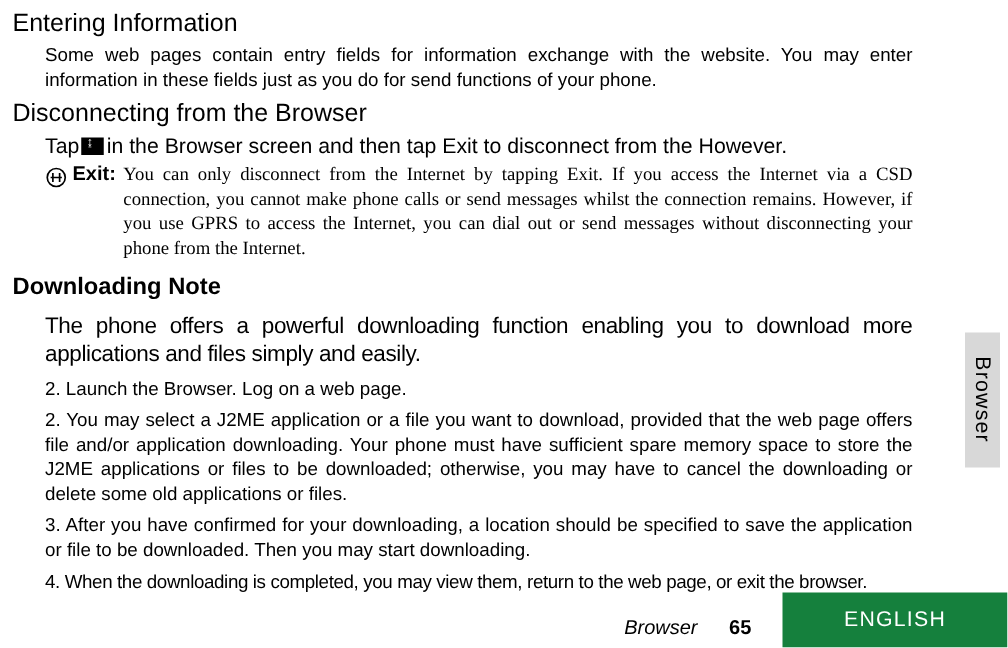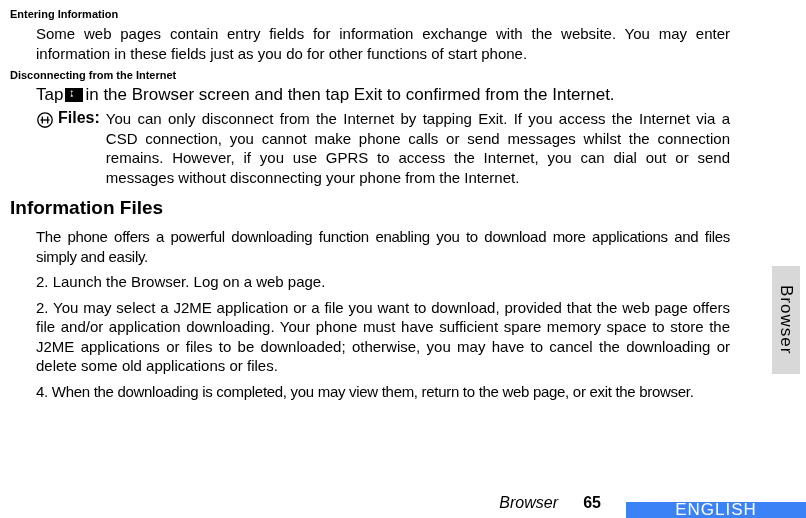--- a/index.html
+++ b/index.html
@@ -12,22 +12,22 @@
       height: 518px;
       font-family: Arial, Helvetica, sans-serif;
       background: #fff;
       position: relative;
       padding: 6px 28px 0 10px;
     }
     .content {
       width: 720px;
     }
     .subsection-title {
-      font-size: 11px;
-      font-weight: bold;
+      font-size: 20px;
+      font-weight: normal;
       margin-bottom: 4px;
       margin-top: 2px;
     }
     .body-text {
       font-size: 15px;
       line-height: 1.3;
       margin-left: 26px;
       margin-bottom: 6px;
       text-align: justify;
     }
@@ -72,29 +72,30 @@
       font-size: 16px;
       margin-left: 4px;
       margin-right: 6px;
       flex-shrink: 0;
     }
     .note-text {
       font-size: 15px;
       line-height: 1.3;
       text-align: justify;
       flex: 1;
+      font-family: Liberation Serif, serif;
     }
     .section-title {
       font-size: 19px;
       font-weight: bold;
       margin-top: 6px;
       margin-bottom: 8px;
     }
     .condensed {
-      font-size: 15px;
+      font-size: 18px;
       letter-spacing: -0.3px;
     }
     .list-item {
       font-size: 15px;
       line-height: 1.3;
       margin-left: 26px;
       margin-bottom: 6px;
       text-align: justify;
     }
     .side-tab {
@@ -133,58 +134,59 @@
       right: 205px;
       bottom: 6px;
       font-size: 16px;
       font-weight: bold;
     }
     .footer-lang {
       position: absolute;
       right: 0;
       bottom: 0;
       width: 180px;
-      height: 16px;
-      background: #3b82f6;
+      height: 44px;
+      background: #15803d;
       color: #fff;
       font-size: 17px;
       display: flex;
       align-items: center;
       justify-content: center;
       letter-spacing: 1px;
     }
   </style>
 </head>
 <body>
 
 <div class="content">
   <div class="subsection-title">Entering Information</div>
-  <div class="body-text">Some web pages contain entry fields for information exchange with the website. You may enter information in these fields just as you do for other functions of start phone.</div>
+  <div class="body-text">Some web pages contain entry fields for information exchange with the website. You may enter information in these fields just as you do for send functions of your phone.</div>
 
-  <div class="subsection-title">Disconnecting from the Internet</div>
+  <div class="subsection-title">Disconnecting from the Browser</div>
   <div class="tap-line">
     <span>Tap </span>
     <span class="exit-icon"></span>
-    <span> in the Browser screen and then tap Exit to confirmed from the Internet.</span>
+    <span> in the Browser screen and then tap Exit to disconnect from the However.</span>
   </div>
   <div class="note-wrapper">
     <svg class="note-icon" viewBox="0 0 20 20">
       <circle cx="10" cy="10" r="8" fill="none" stroke="#000" stroke-width="1.5"></circle>
       <line x1="7" y1="6" x2="7" y2="14" stroke="#000" stroke-width="1.5"></line>
       <line x1="13" y1="6" x2="13" y2="14" stroke="#000" stroke-width="1.5"></line>
       <line x1="5" y1="10" x2="15" y2="10" stroke="#000" stroke-width="1.5"></line>
     </svg>
-    <span class="note-label">Files:</span>
+    <span class="note-label">Exit:</span>
     <span class="note-text">You can only disconnect from the Internet by tapping Exit. If you access the Internet via a CSD connection, you cannot make phone calls or send messages whilst the connection remains. However, if you use GPRS to access the Internet, you can dial out or send messages without disconnecting your phone from the Internet.</span>
   </div>
 
-  <div class="section-title">Information Files</div>
+  <div class="section-title">Downloading Note</div>
   <div class="body-text condensed">The phone offers a powerful downloading function enabling you to download more applications and files simply and easily.</div>
   <div class="list-item">2. Launch the Browser. Log on a web page.</div>
   <div class="list-item">2. You may select a J2ME application or a file you want to download, provided that the web page offers file and/or application downloading. Your phone must have sufficient spare memory space to store the J2ME applications or files to be downloaded; otherwise, you may have to cancel the downloading or delete some old applications or files.</div>
+  <div class="list-item">3. After you have confirmed for your downloading, a location should be specified to save the application or file to be downloaded. Then you may start downloading.</div>
   <div class="list-item condensed">4. When the downloading is completed, you may view them, return to the web page, or exit the browser.</div>
 </div>
 
 <div class="side-tab">
   <span class="side-tab-text">Browser</span>
 </div>
 
 <div class="footer">
   <span class="footer-left">Browser</span>
   <span class="footer-page">65</span>

